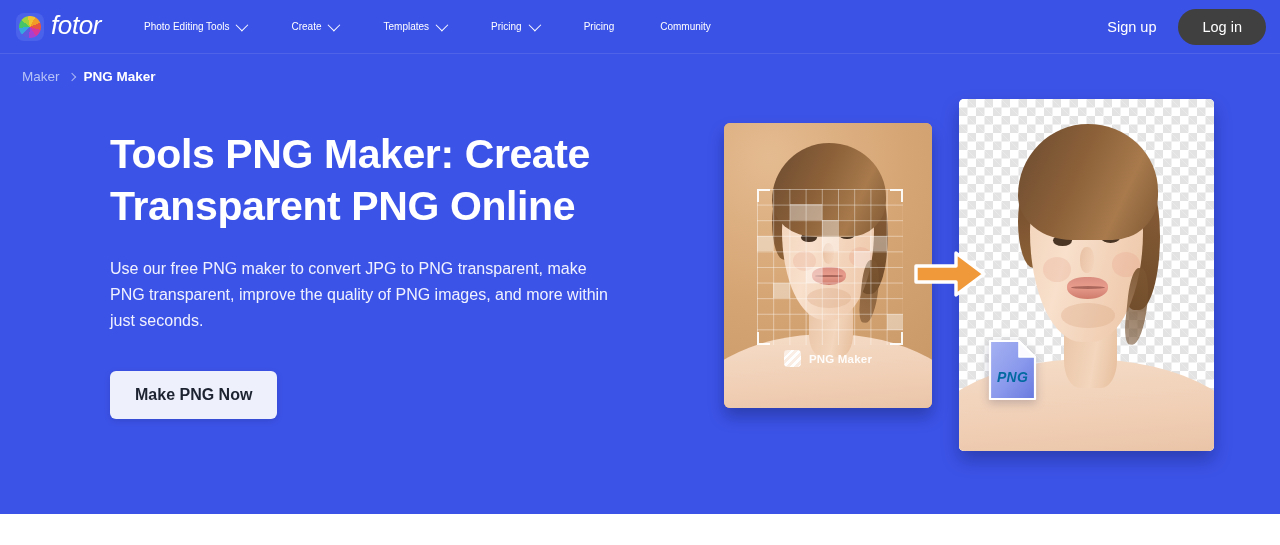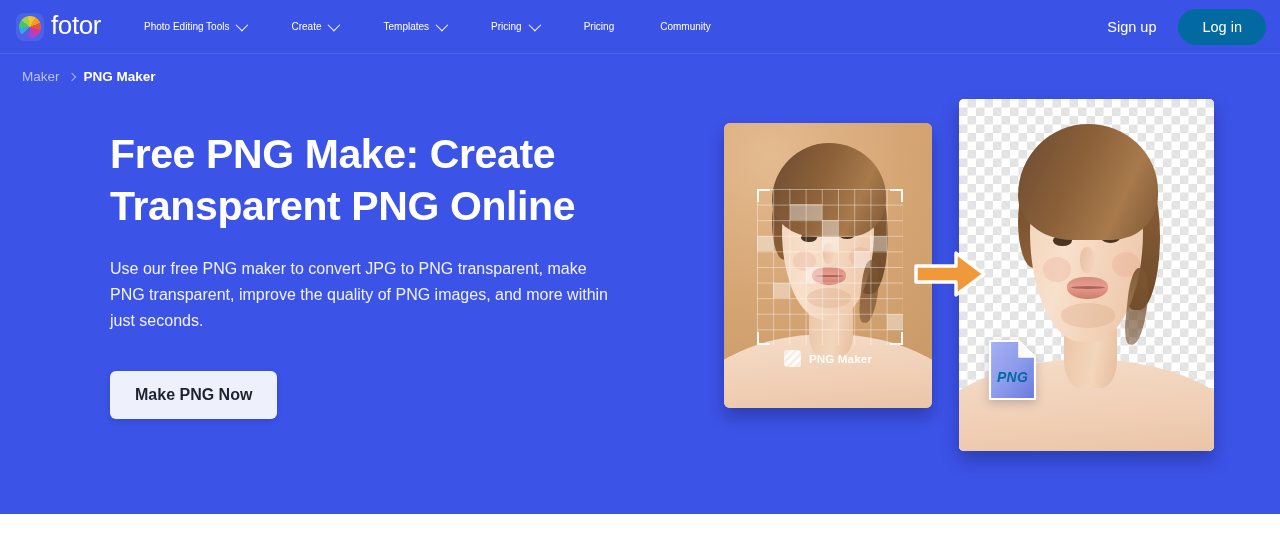--- a/index.html
+++ b/index.html
@@ -41,20 +41,21 @@
     align-items: center;
     z-index: 30;
   }
 
   .logo-wrap {
     display: flex;
     align-items: center;
     margin-left: 16px;
     gap: 7px;
     cursor: pointer;
+    font-style: italic;
   }
   .logo-mark {
     width: 28px; height: 28px;
     border-radius: 8px;
     background: #4a62ea;
     position: relative;
     overflow: hidden;
     flex: none;
   }
   .logo-mark .wheel {
@@ -122,21 +123,21 @@
     padding: 8px 18px;
     cursor: pointer;
     white-space: nowrap;
     background: none;
     border: none;
     font-family: inherit;
   }
   .login-btn {
     font-size: 14.5px;
     color: #ffffff;
-    background: #0369a1;
+    background: #404040;
     border: none;
     border-radius: 20px;
     padding: 10px 24px;
     cursor: pointer;
     white-space: nowrap;
     font-family: inherit;
   }
 
   
   .breadcrumb {
@@ -486,21 +487,21 @@
     </div>
   </div>
 
   <div class="breadcrumb">
     <span class="crumb-link">Maker</span>
     <span class="crumb-sep"></span>
     <span class="crumb-current">PNG Maker</span>
   </div>
 
   <div class="hero-copy">
-    <h1 class="hero-title">Free PNG Make: Create Transparent PNG Online</h1>
+    <h1 class="hero-title">Tools PNG Maker: Create Transparent PNG Online</h1>
     <p class="hero-sub">Use our free PNG maker to convert JPG to PNG transparent, make PNG transparent, improve the quality of PNG images, and more within just seconds.</p>
     <button class="cta-btn">Make PNG Now</button>
   </div>
 
   <div class="visual">
 
     <div class="card-before">
       <div class="portrait">
         <div class="p-bg-tan"></div>
         <div class="fig">

